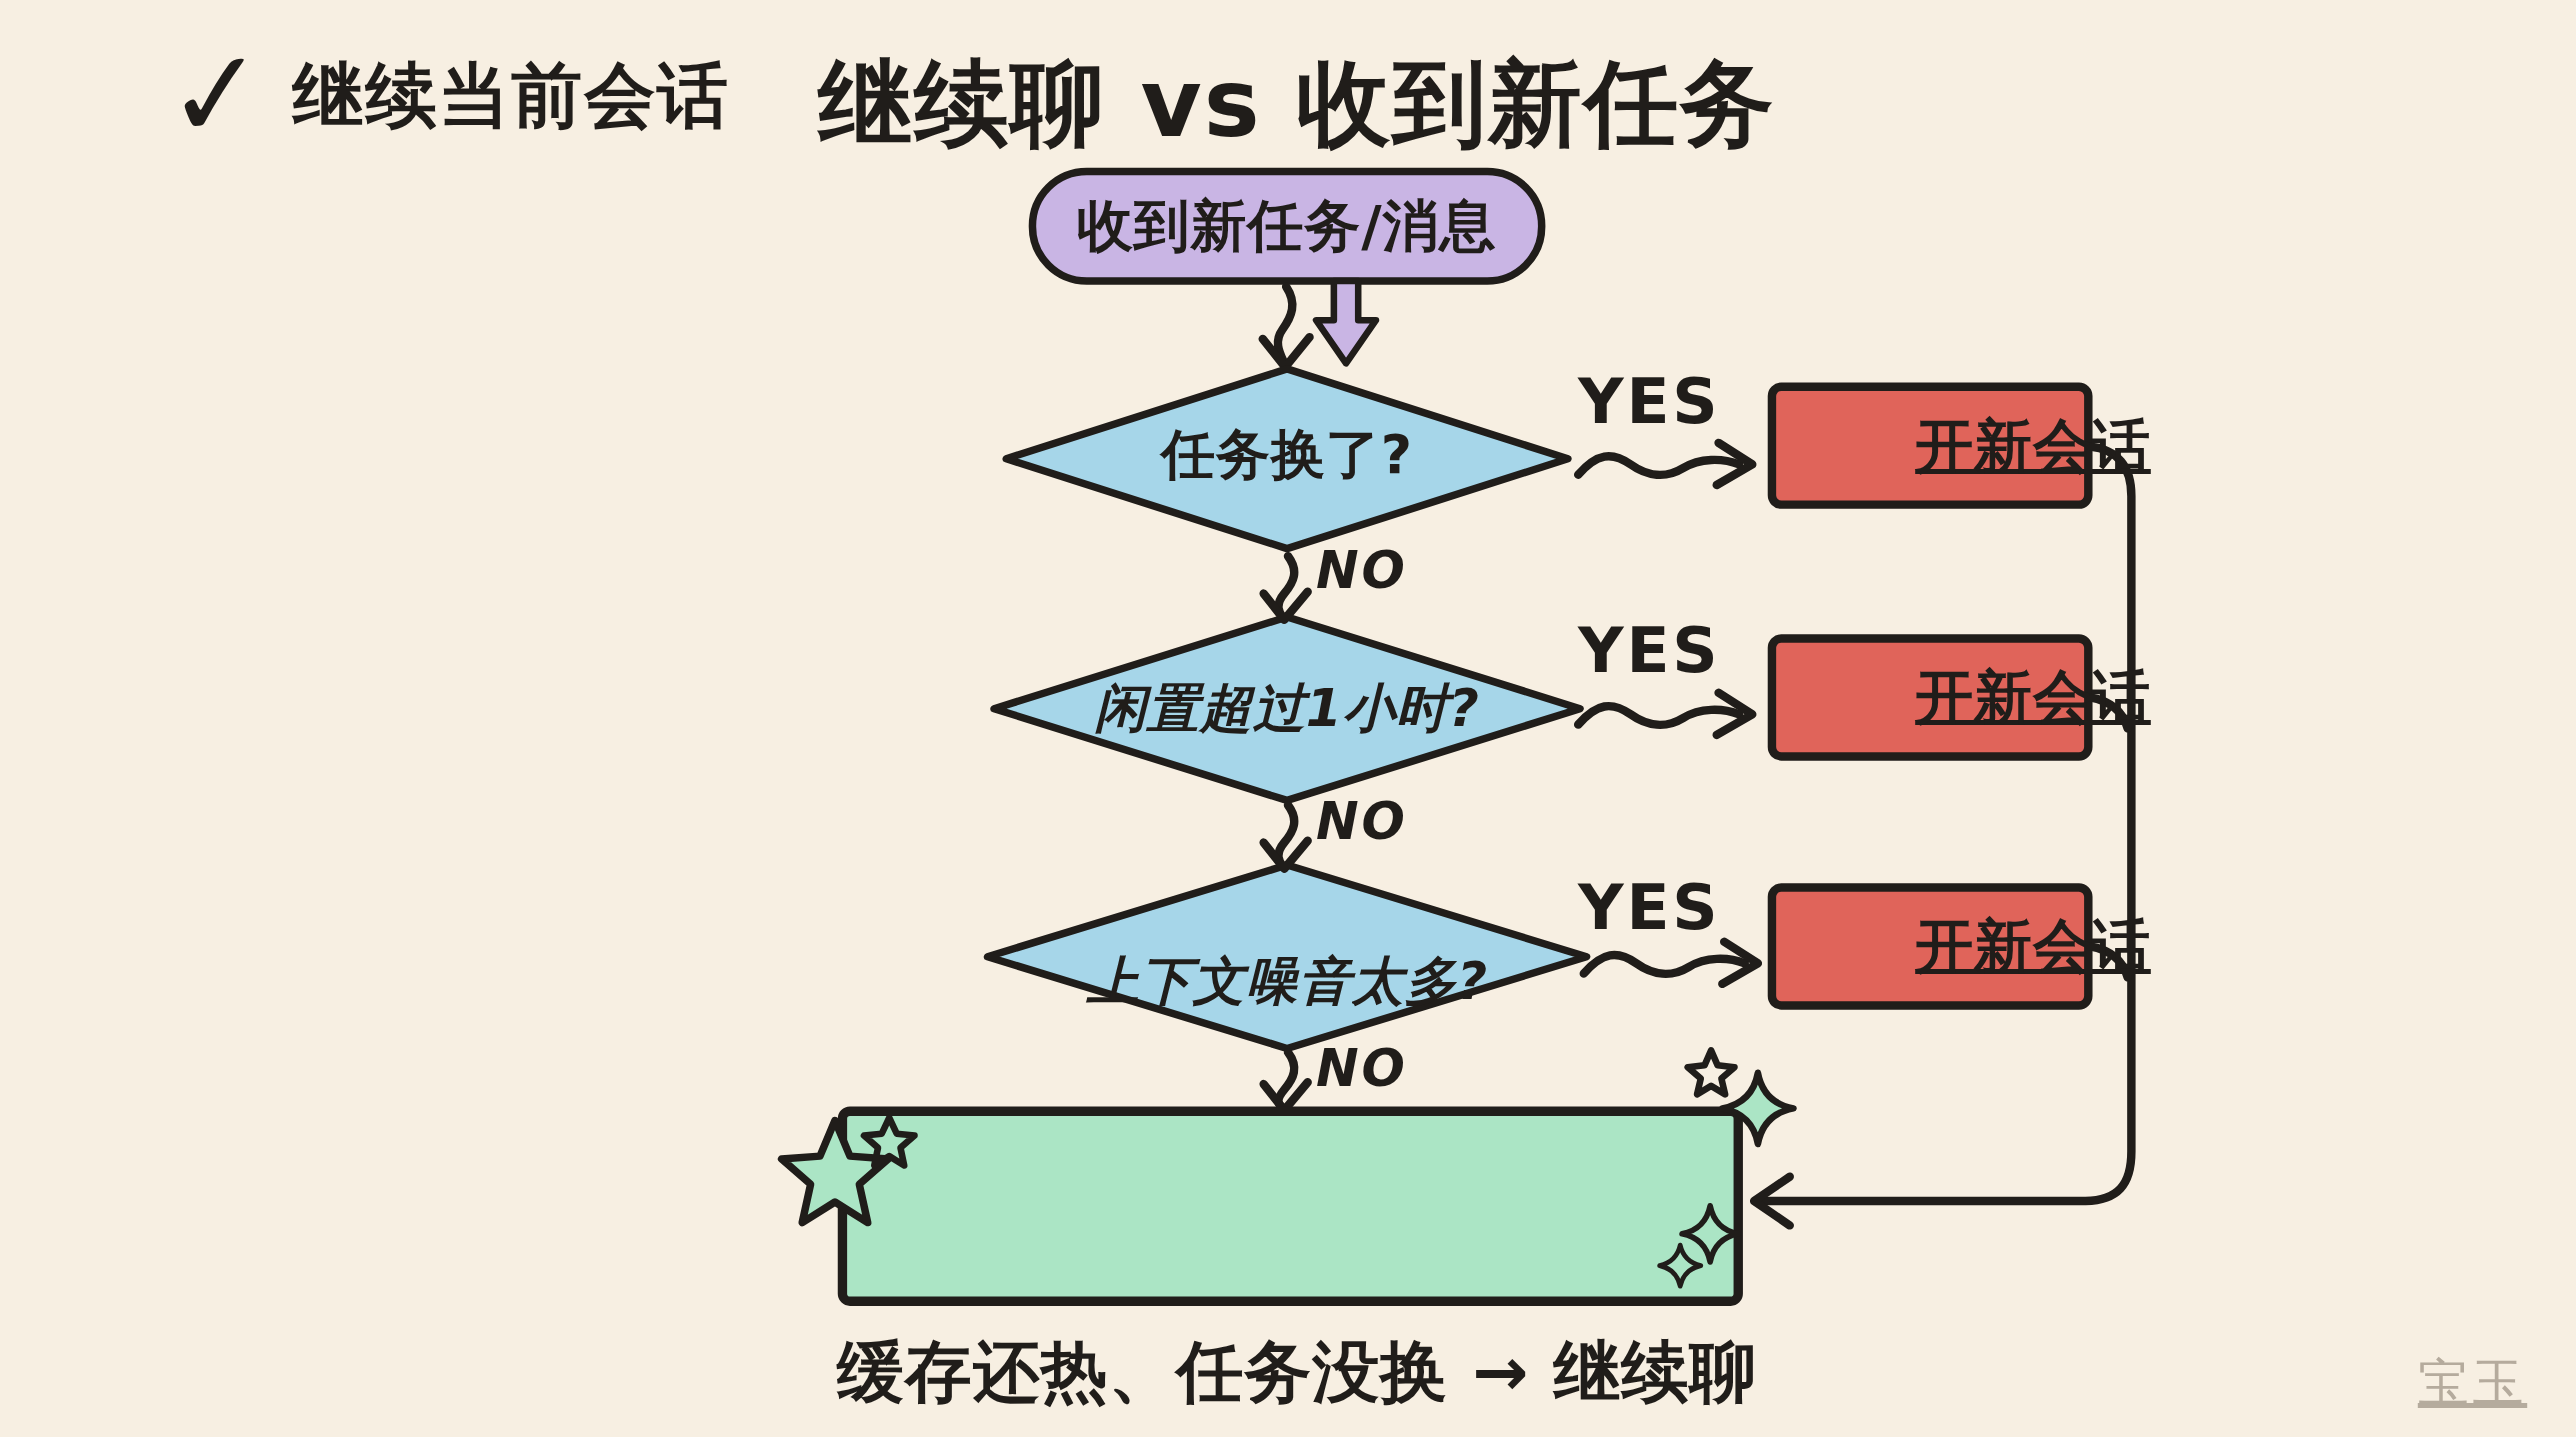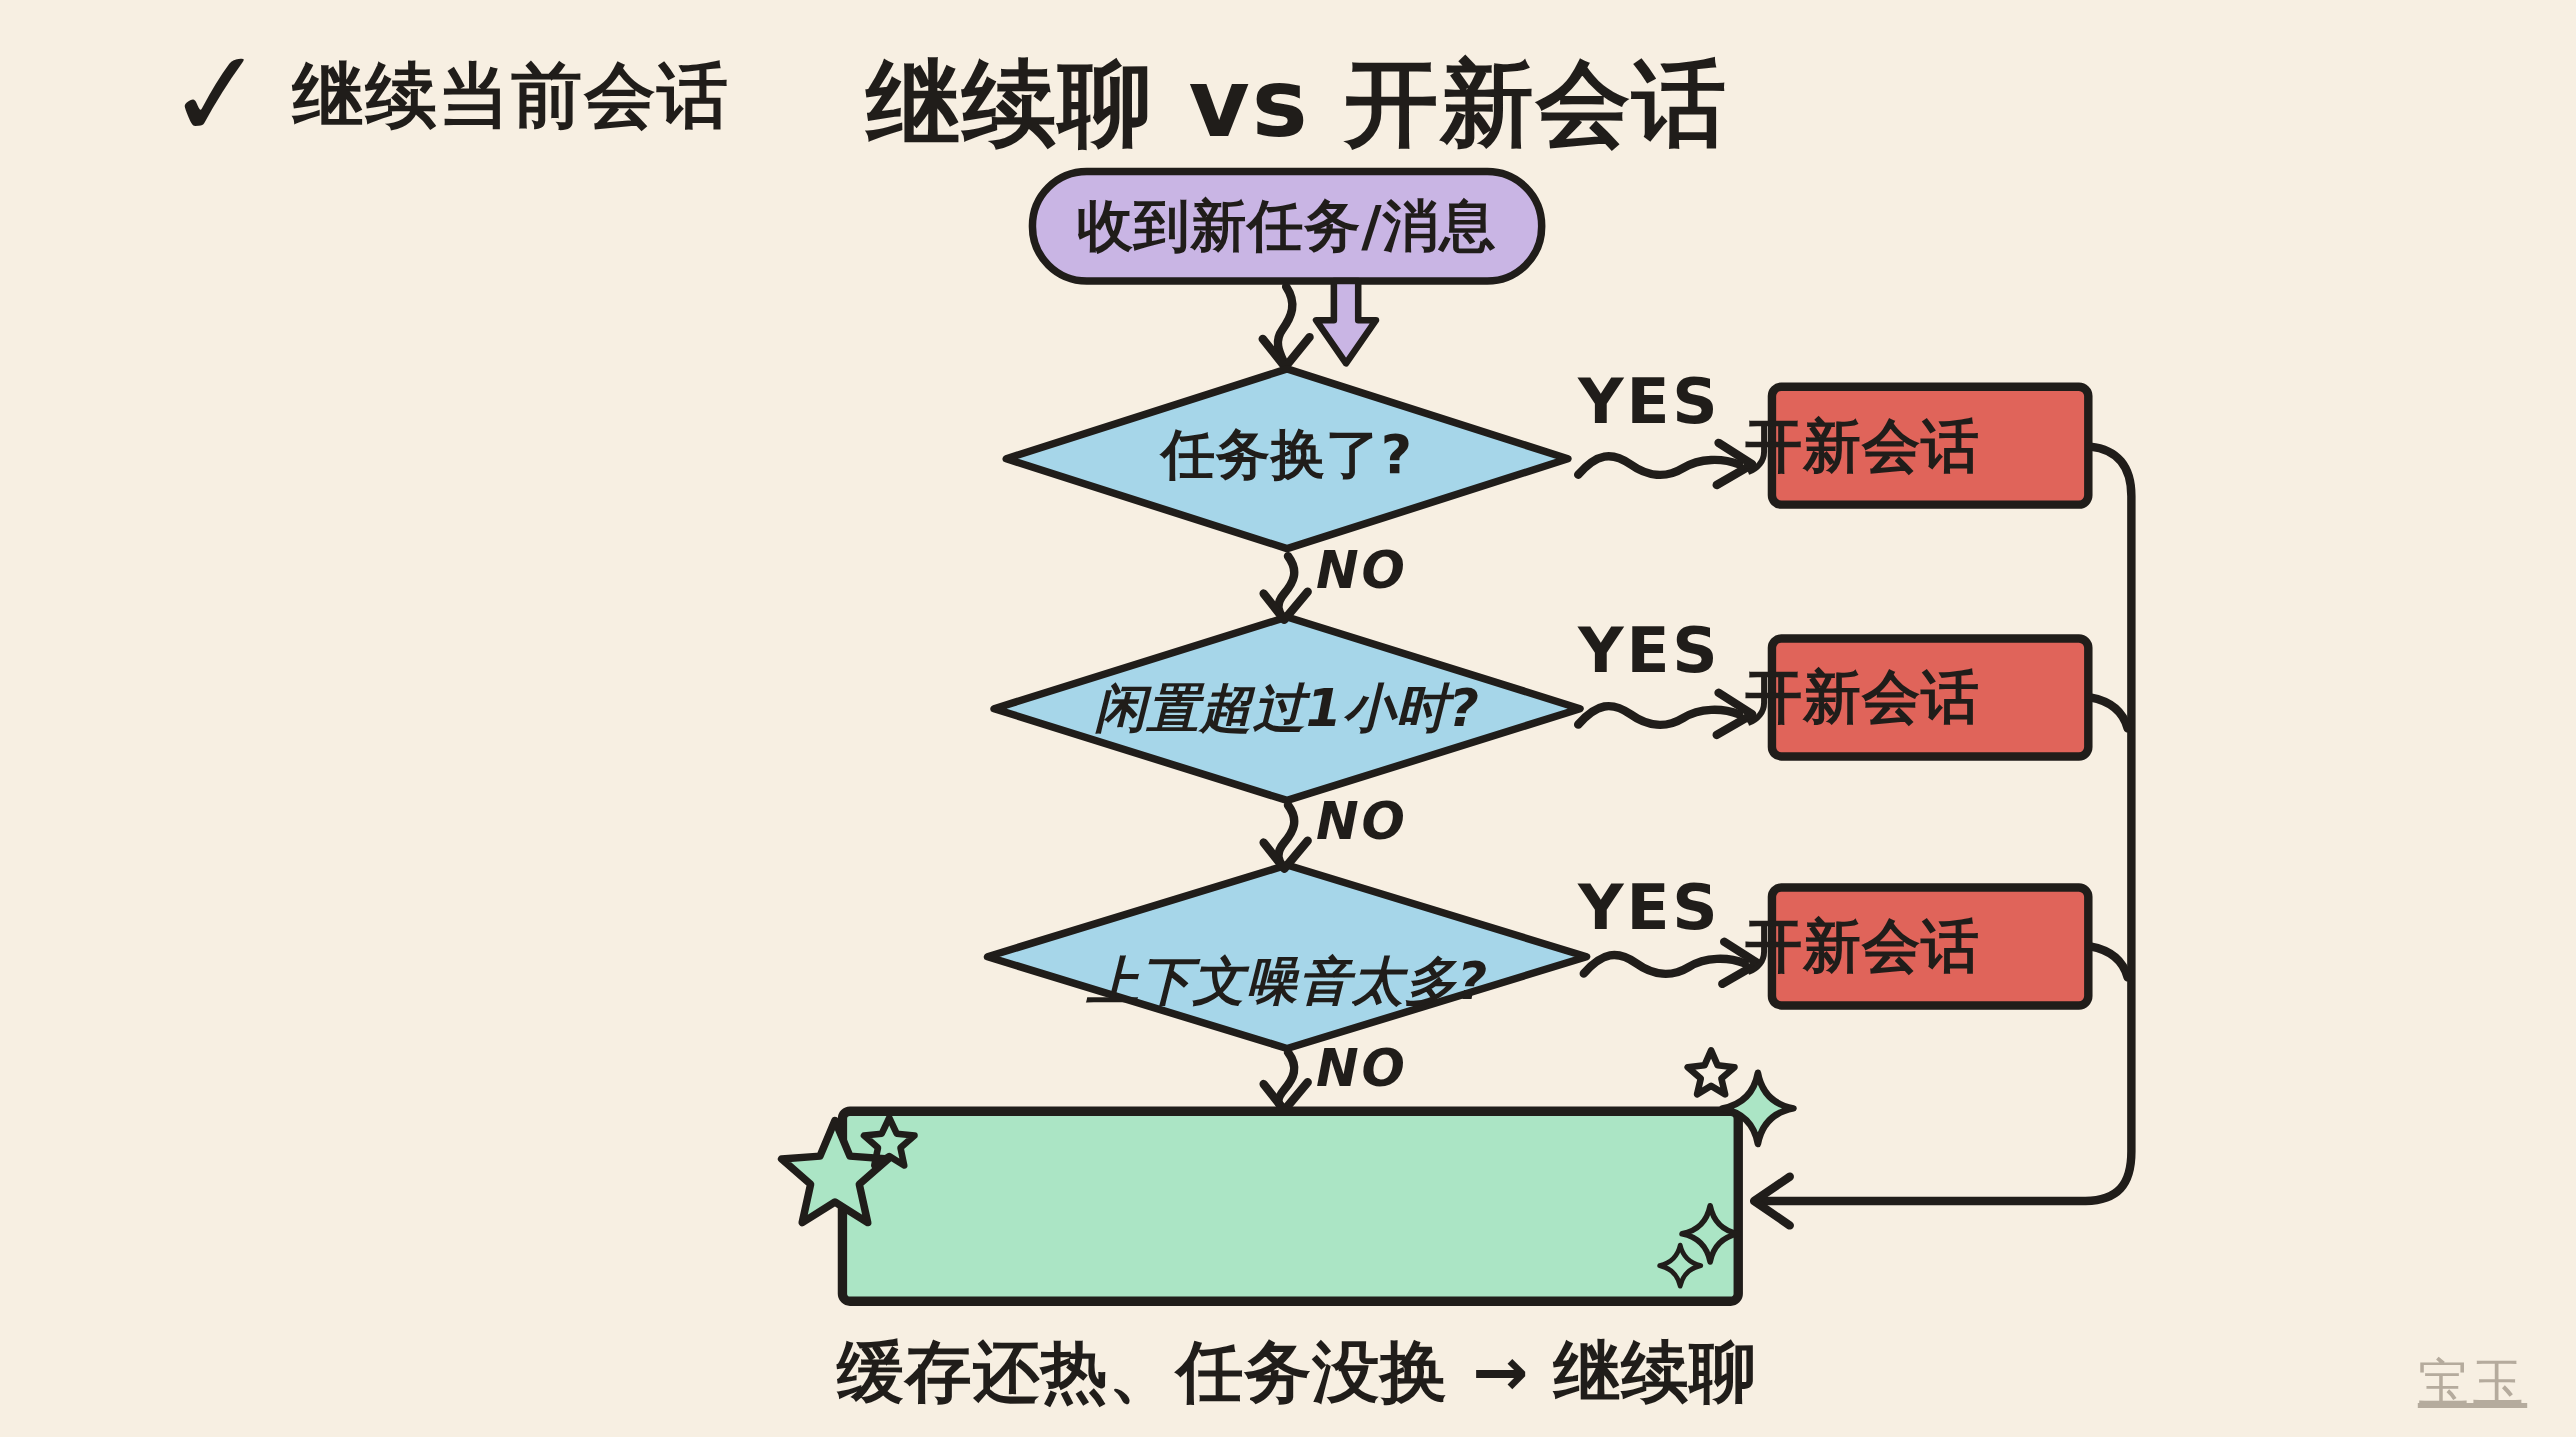--- a/index.html
+++ b/index.html
@@ -32,21 +32,21 @@
   .d2{left:994px;top:617px;width:586px;height:183px;line-height:183px;font-style:italic;}
   .d3{left:988px;top:890px;width:599px;height:183px;line-height:183px;font-style:italic;}
   .yes{width:140px;height:56px;line-height:56px;font-size:63px;letter-spacing:2.8px;}
   .yes1{left:1578px;top:374px;}
   .yes2{left:1578px;top:623px;}
   .yes3{left:1578px;top:880px;}
   .no{width:112px;height:56px;line-height:56px;font-size:51px;text-align:left;letter-spacing:2.8px;font-style:italic;}
   .no1{left:1316px;top:543px;}
   .no2{left:1316px;top:794px;}
   .no3{left:1316px;top:1041px;}
-  .action-label{left:1704px;width:316px;height:118px;line-height:118px;font-size:58px;}
+  .action-label{left:1875px;width:316px;height:118px;line-height:118px;font-size:58px;text-decoration:underline;}
   .a1{top:387px;} .a2{top:638px;} .a3{top:887px;}
   .result-label{
     left:842px;top:1111px;width:896px;height:190px;
     display:flex;align-items:center;justify-content:center;gap:26px;
     font-weight:700;
   }
   .result-check{font-size:120px;line-height:1;transform:rotate(-4deg);}
   .result-text{font-size:71px;line-height:1;letter-spacing:1.9px;}
   .caption{left:726px;top:1333px;width:1142px;height:79px;line-height:79px;font-size:67px;}
   .watermark{
@@ -102,21 +102,21 @@
     <rect x="900" y="1187" width="957" height="203" rx="8" class="shape" stroke-width="10" fill="#abe5c5"></rect>
 
     <polygon points="892,1197 908,1235 949,1238 918,1265 927,1306 892,1284 857,1306 866,1265 835,1238 876,1235" class="shape" stroke-width="8" fill="#abe5c5"></polygon>
     <polygon points="950,1194 958,1211 977,1213 962,1226 966,1245 950,1235 934,1245 938,1226 923,1213 942,1211" class="shape" fill="none" stroke-width="7"></polygon>
     <polygon points="1828,1122 1835,1138 1853,1140 1839,1152 1843,1169 1828,1160 1813,1169 1817,1152 1803,1140 1821,1138" class="shape" fill="none" stroke-width="7"></polygon>
     <path d="M1878,1146 Q1884,1178 1916,1184 Q1884,1190 1878,1222 Q1872,1190 1840,1184 Q1872,1178 1878,1146 Z" class="shape" stroke-width="7" fill="#abe5c5"></path>
     <path d="M1827,1288 Q1832,1313 1857,1318 Q1832,1323 1827,1348 Q1822,1323 1797,1318 Q1822,1313 1827,1288 Z" class="shape" fill="none" stroke-width="6"></path>
     <path d="M1795,1330 Q1799,1348 1817,1352 Q1799,1356 1795,1374 Q1791,1356 1773,1352 Q1791,1348 1795,1330 Z" class="shape" fill="none" stroke-width="5"></path>
   </svg>
 
-  <div class="label title">继续聊 vs 开新会话</div>
+  <div class="label title">继续聊 vs 收到新任务</div>
 
   <div class="label start-label">收到新任务/消息</div>
 
   <div class="label d-label d1">任务换了?</div>
   <div class="label yes yes1">YES</div>
   <div class="label no no1">NO</div>
   <div class="label action-label a1">开新会话</div>
 
   <div class="label d-label d2">闲置超过1小时?</div>
   <div class="label yes yes2">YES</div>

